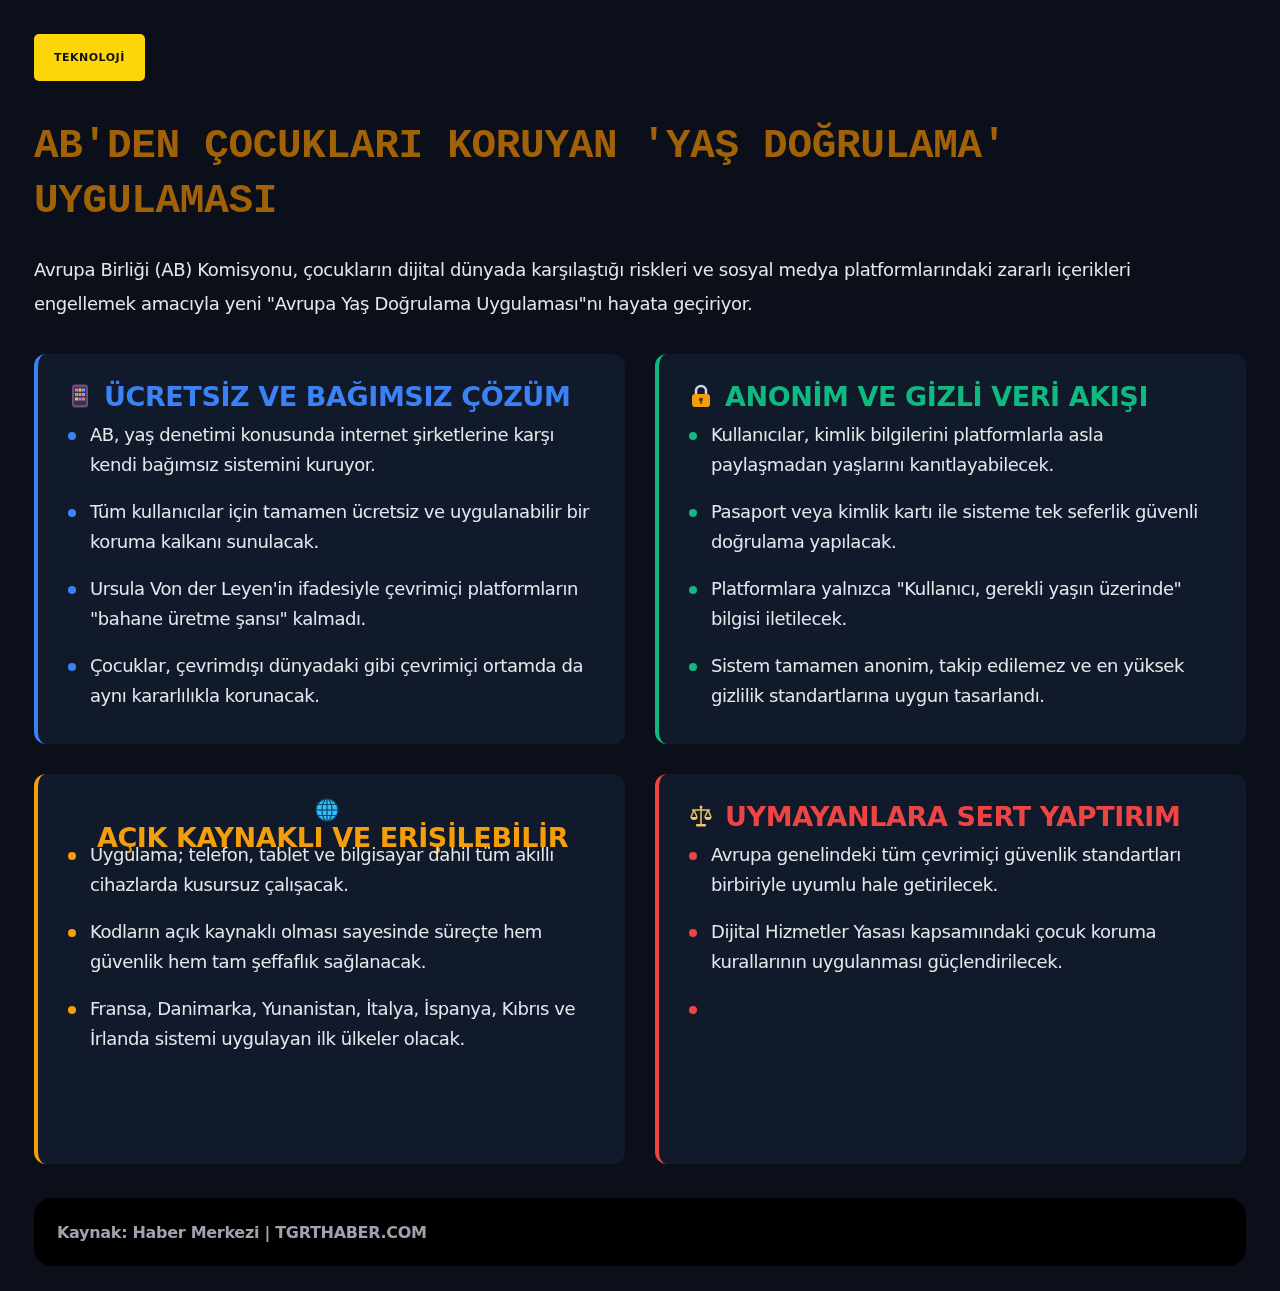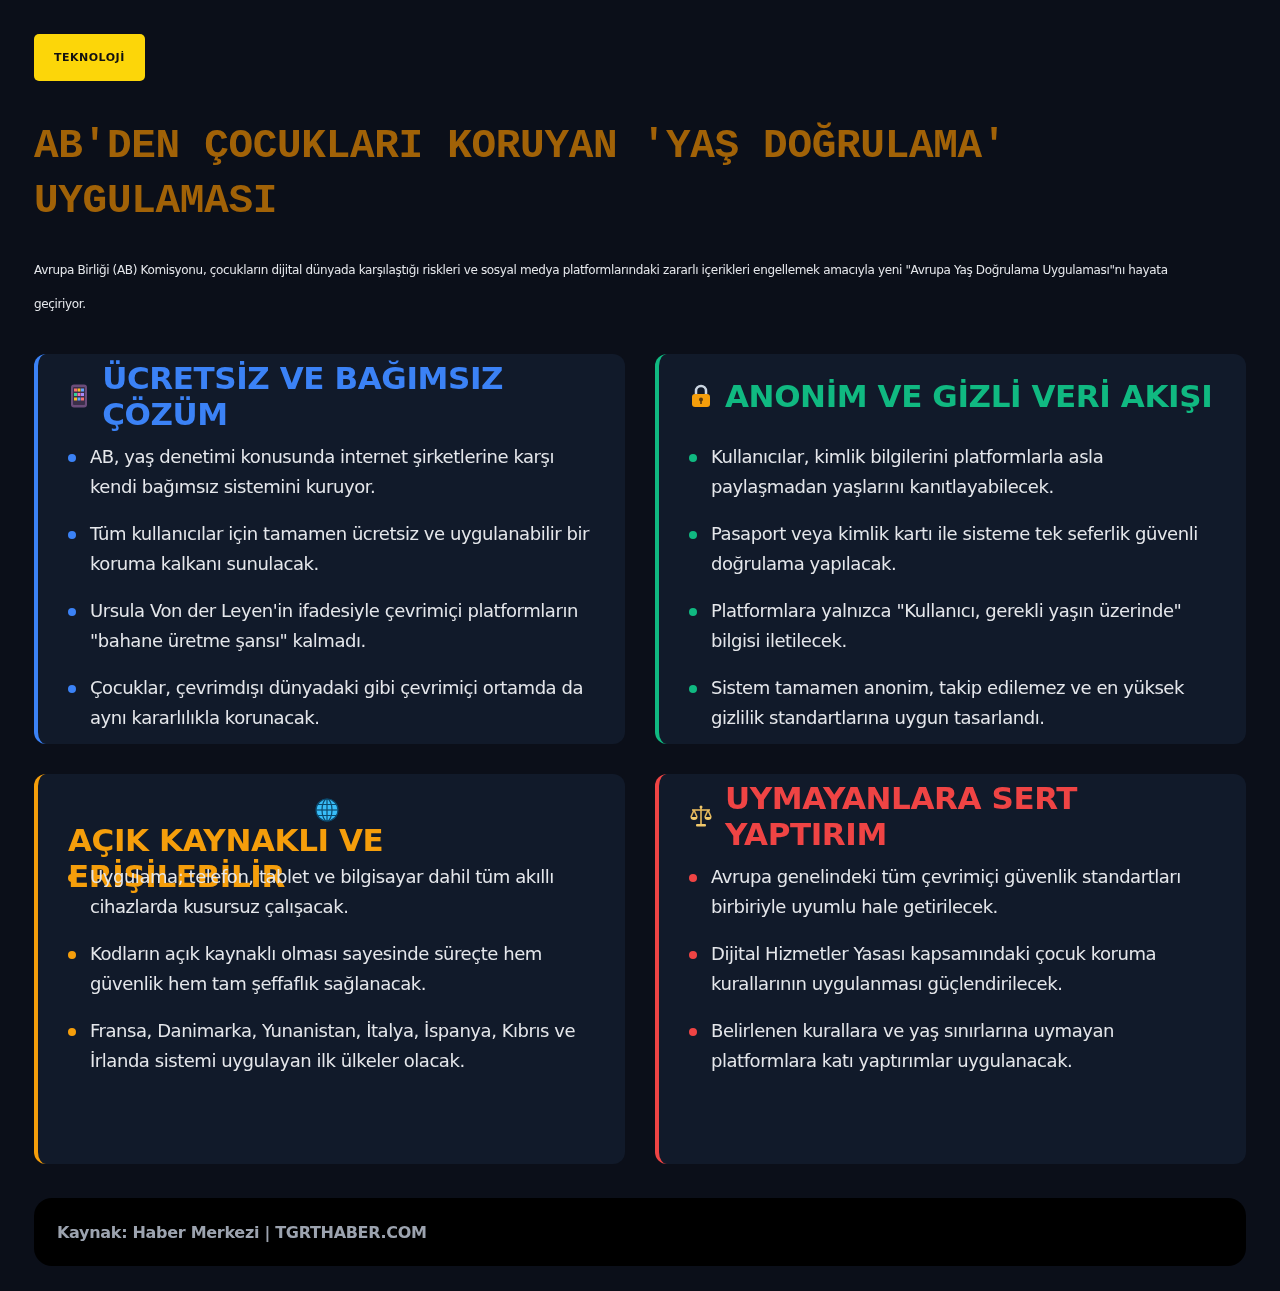--- a/index.html
+++ b/index.html
@@ -39,21 +39,21 @@
       font-weight: 700;
       font-size: 41px;
       line-height: 55px;
       color: #a16207;
       letter-spacing: -0.3px;
       width: 1180px;
     }
     .intro {
       margin-top: 24px;
       font-family: "DejaVu Sans", sans-serif;
-      font-size: 12px;
+      font-size: 18px;
       line-height: 34px;
       color: #e5e7eb;
       width: 1180px;
       letter-spacing: -0.35px;
     }
     .grid {
       margin-top: 33px;
       display: grid;
       grid-template-columns: 591px 591px;
       column-gap: 30px;
@@ -65,34 +65,34 @@
       border-left: 4px solid #3b82f6;
       height: 390px;
       padding: 24px 28px 20px 30px;
     }
     .card-title {
       display: flex;
       align-items: center;
       height: 36px;
       font-family: "DejaVu Sans", sans-serif;
       font-weight: 700;
-      font-size: 31px;
+      font-size: 27px;
       letter-spacing: -0.4px;
     }
     .card-icon {
       display: inline-flex;
       align-items: center;
       justify-content: center;
       width: 24px;
       height: 24px;
       margin-right: 12px;
     }
     .card-list {
       list-style: none;
-      margin-top: 28px;
+      margin-top: 6px;
     }
     .card-list li {
       position: relative;
       padding-left: 22px;
       font-family: "DejaVu Sans", sans-serif;
       font-size: 18px;
       line-height: 30px;
       color: #e5e7eb;
       margin-bottom: 17px;
       letter-spacing: -0.45px;
@@ -220,21 +220,21 @@
             <path d="M15.5 13 H22.5 A3.5 3 0 0 1 15.5 13 Z" fill="#f2c96b"></path>
             <rect x="7" y="20" width="10" height="2.5" rx="1" fill="#f2c96b"></rect>
             <circle cx="12" cy="3" r="1.5" fill="#f2c96b"></circle>
           </svg>
         </span>
         <span>UYMAYANLARA SERT YAPTIRIM</span>
       </div>
       <ul class="card-list">
         <li><span class="bullet-dot" style="background:#ef4444;"></span><span>Avrupa genelindeki tüm çevrimiçi güvenlik standartları birbiriyle uyumlu hale getirilecek.</span></li>
         <li><span class="bullet-dot" style="background:#ef4444;"></span><span>Dijital Hizmetler Yasası kapsamındaki çocuk koruma kurallarının uygulanması güçlendirilecek.</span></li>
-        <li><span class="bullet-dot" style="background:#ef4444;"></span><span>Belirlenen kurallara ve yaş sınırlarına uymayan platformlara katı yaptırımlar uygulanacak.</span></li>
+        <li><span class="bullet-dot" style="background:#ef4444;"></span></li>
       </ul>
     </div>
 
   </div>
 
   <div class="footer">
     <span class="footer-text">Kaynak: Haber Merkezi | TGRTHABER.COM</span>
   </div>
 </div>
 

